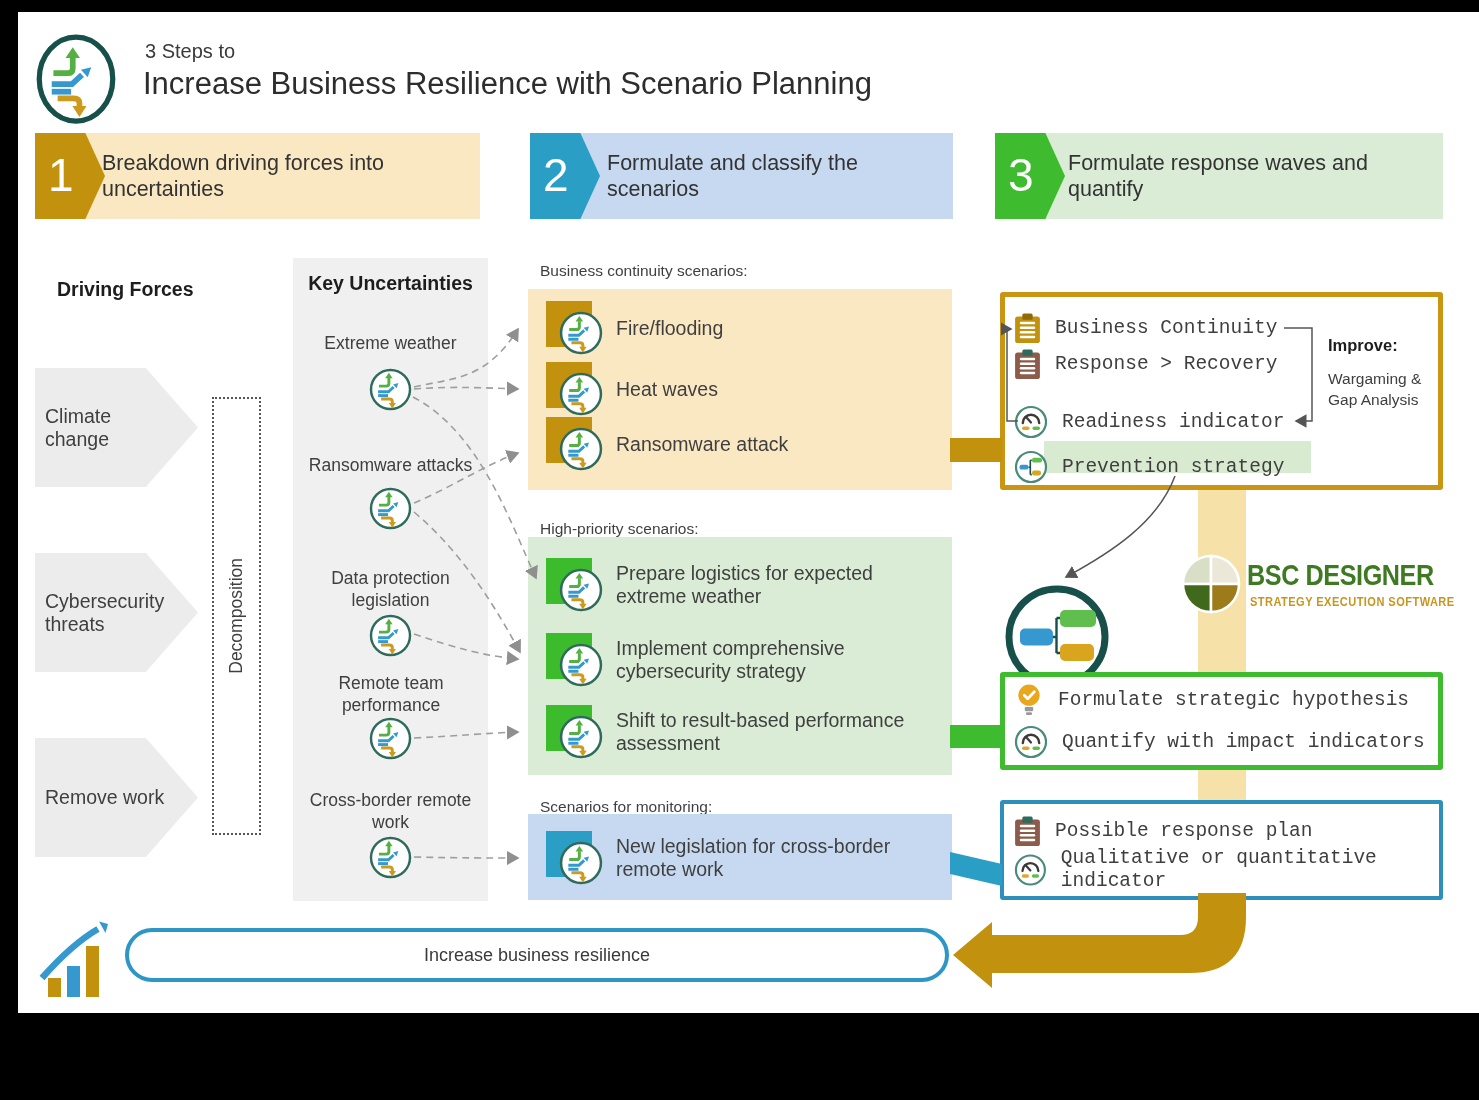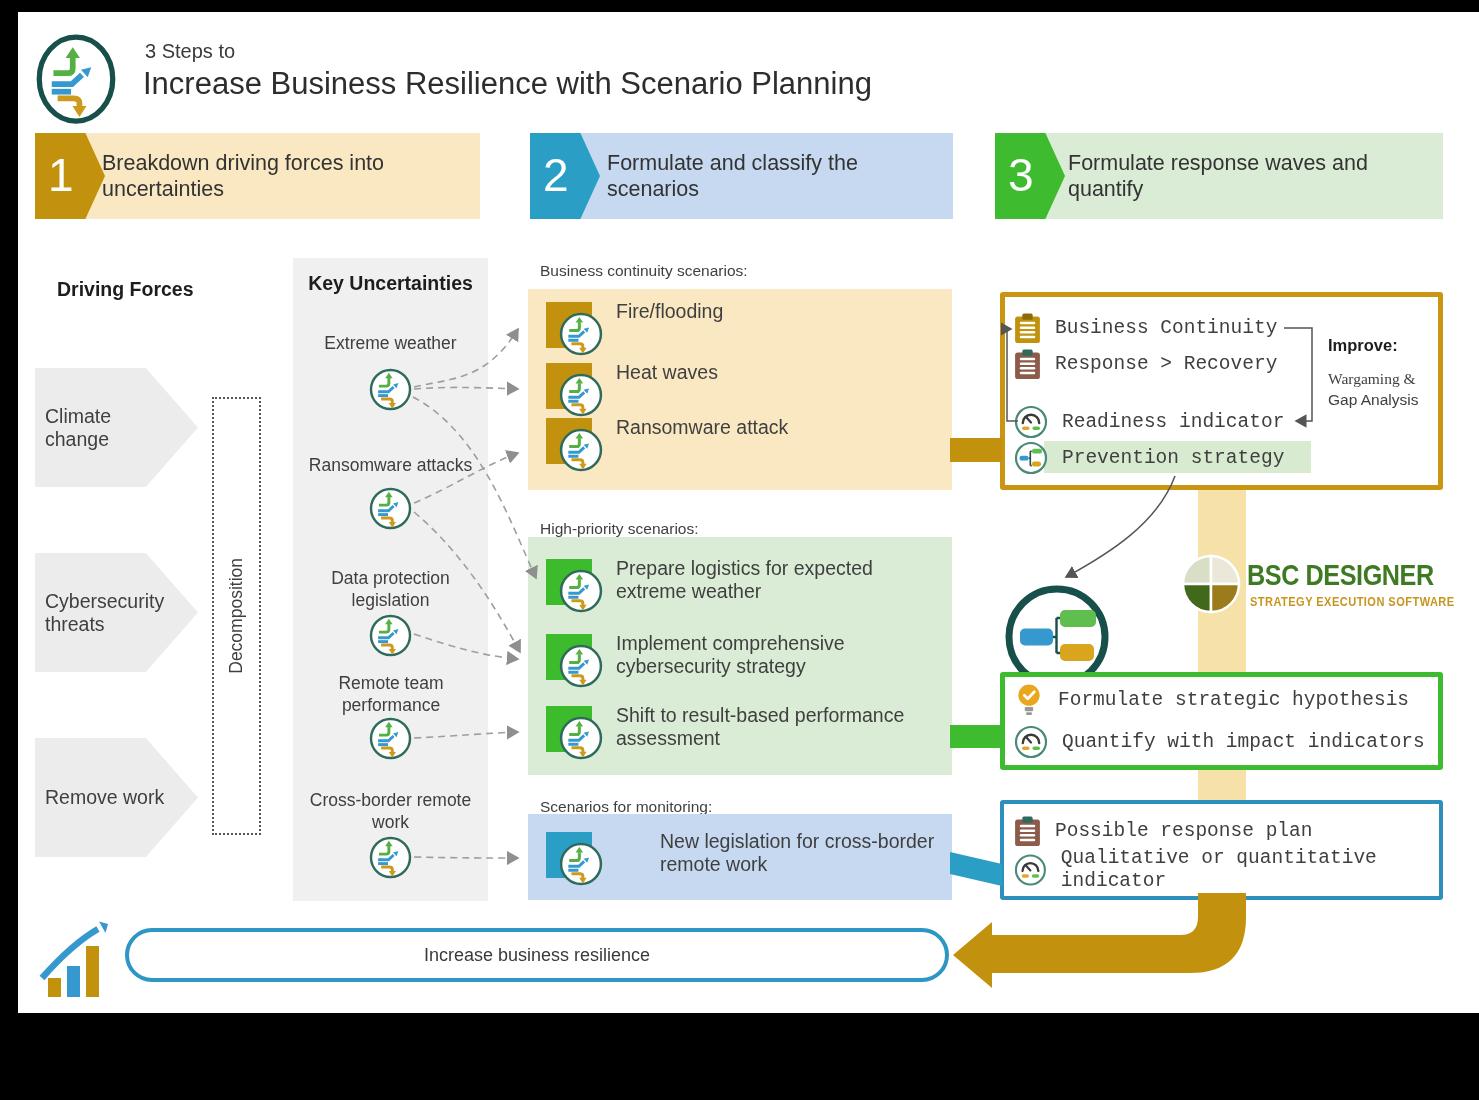--- a/index.html
+++ b/index.html
@@ -25,21 +25,21 @@
           display:flex;align-items:center;justify-content:center;}
   .decomp span{writing-mode:vertical-rl;transform:rotate(180deg);font-size:17.5px;color:#3f3f3f;}
   
   .ku-panel{left:293px;top:258px;width:195px;height:643px;background:#F0F0F0;}
   .ku-title{left:293px;top:272px;width:195px;text-align:center;font-size:19.5px;font-weight:bold;color:#1d1d1d;}
   .ku-label{text-align:center;font-size:17.5px;line-height:21.5px;color:#3f3f3f;}
   .ku-icon{width:45px;height:45px;left:368px;}
   
   .grp-label{left:540px;font-size:15.5px;color:#3f3f3f;}
   .midbox{left:528px;width:424px;}
-  .scen-row{left:546px;width:400px;height:56px;display:flex;gap:12px;}
+  .scen-row{left:546px;width:400px;height:56px;display:flex;align-items:center;gap:12px;}
   .sqicon{position:relative;width:58px;height:58px;flex:0 0 58px;}
   .sq{position:absolute;left:0;top:2px;width:46px;height:46px;}
   .scicon{position:absolute;left:12px;top:11px;width:46px;height:46px;}
   .lbl{font-size:19.5px;line-height:23px;color:#3f3f3f;}
   
   .rbox{left:1000px;width:443px;background:#fff;box-sizing:border-box;border-radius:3px;}
   .rrow{left:1014px;display:flex;align-items:center;gap:14px;height:36px;font-family:Liberation Mono, monospace;}
   .improve-t{left:1328px;top:336px;font-size:16.5px;font-weight:bold;color:#1d1d1d;}
   .improve-l{left:1328px;font-size:15.5px;color:#3f3f3f;}
   .hl{left:1044px;top:441px;width:267px;height:32px;background:#D8EAD0;}
@@ -233,21 +233,21 @@
 
 <div class="abs grp-label" style="top:798px;">Scenarios for monitoring:</div>
 <div class="abs midbox" style="top:814px;height:86px;background:#C6D9F1;"></div>
 <div class="abs scen-row" style="top:830px;">
   <div class="sqicon">
     <div class="sq" style="background:#2B9EC6;"></div>
     <svg class="scicon">
         <use href="#scen"></use>
       </svg>
   </div>
-  <div class="lbl" style="width:320px;margin-left:44px;">New legislation for cross-border remote work</div>
+  <div class="lbl" style="width:320px;">New legislation for cross-border remote work</div>
 </div>
 
 <div class="abs rbox" style="top:292px;height:198px;border:5px solid #C99513;"></div>
 <div class="abs rrow" style="top:310px;">
   <svg style="width:27px;height:31px;">
       <use href="#clip-gold"></use>
     </svg>
   <div class="lbl">Business Continuity</div>
 </div>
 <div class="abs rrow" style="top:346px;">
@@ -256,28 +256,28 @@
     </svg>
   <div class="lbl">Response &gt; Recovery</div>
 </div>
 <div class="abs rrow" style="top:404px;">
   <svg style="width:34px;height:34px;">
       <use href="#gauge"></use>
     </svg>
   <div class="lbl">Readiness indicator</div>
 </div>
 <div class="abs hl"></div>
-<div class="abs rrow" style="top:440px;text-align:center;">
+<div class="abs rrow" style="top:449px;text-align:center;">
   <svg style="width:34px;height:34px;">
       <use href="#strat"></use>
     </svg>
   <div class="lbl">Prevention strategy</div>
 </div>
 <div class="abs improve-t">Improve:</div>
-<div class="abs improve-l" style="top:370px;font-family:Liberation Serif, serif;">Wargaming &amp;</div>
+<div class="abs improve-l" style="top:370px;">Wargaming &amp;</div>
 <div class="abs improve-l" style="top:391px;">Gap Analysis</div>
 
 <svg class="abs" style="left:1003px;top:583px;width:108px;height:108px;" viewBox="0 0 108 108">
   <circle cx="54" cy="54" r="48" fill="#fff" stroke="#174f4a" stroke-width="7"></circle>
   <path d="M50 54 H53.5 M53.5 35 V70 M53.5 35 H57 M53.5 70 H57" stroke="#174f4a" stroke-width="2.4" fill="none"></path>
   <rect x="17" y="45.5" width="33" height="17" rx="5" fill="#3598CE"></rect>
   <rect x="57" y="27" width="36" height="17" rx="5" fill="#5FBE4D"></rect>
   <rect x="57" y="61" width="34" height="17" rx="5" fill="#D9A41E"></rect>
 </svg>
 

